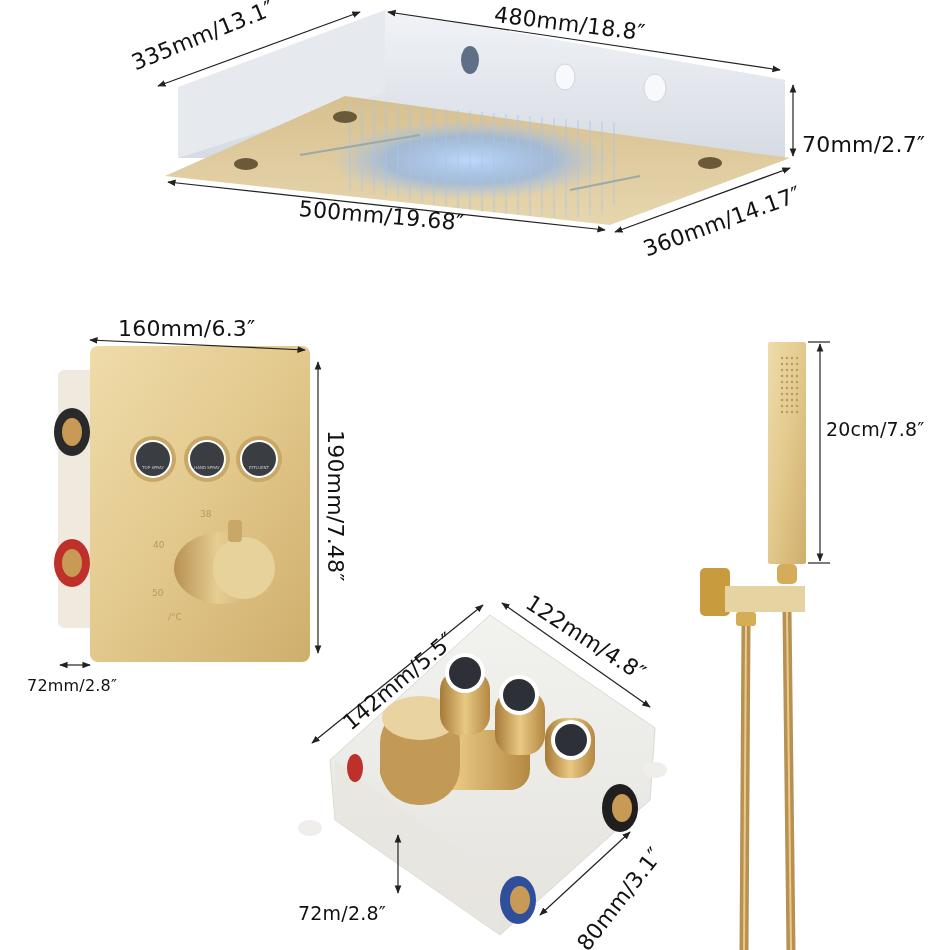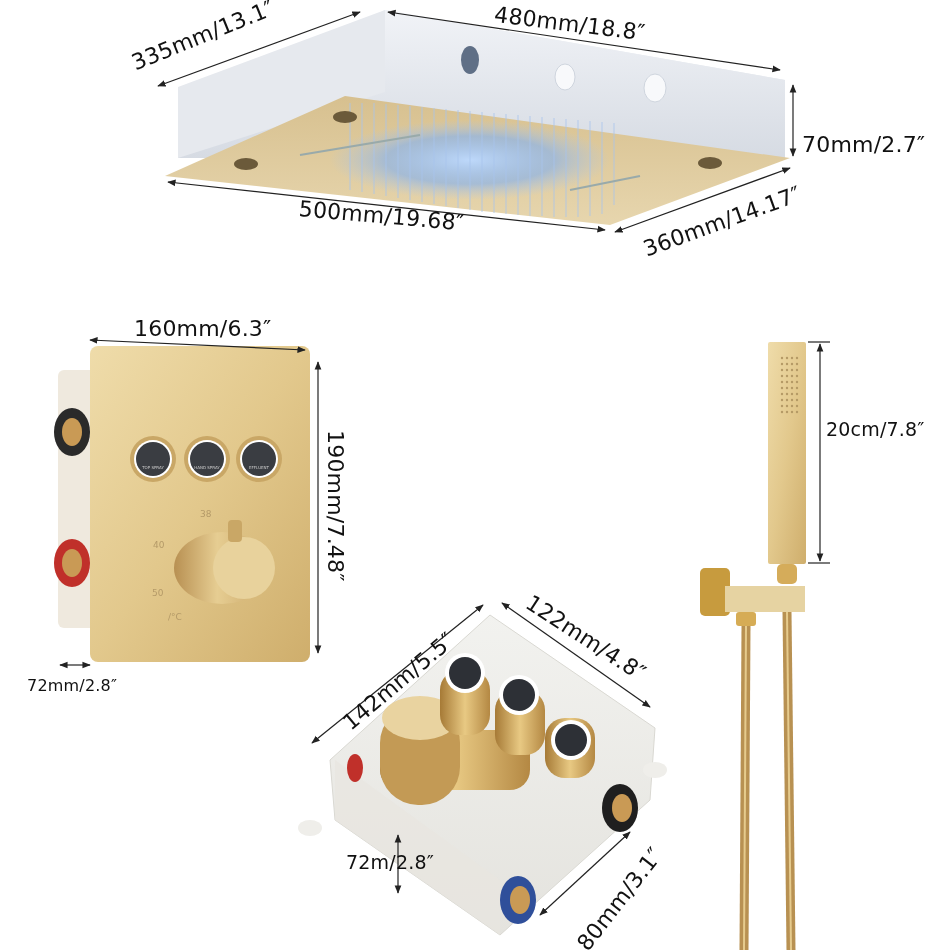--- a/index.html
+++ b/index.html
@@ -256,22 +256,22 @@
 <div class="abs" style="left:137px;top:465px;width:32px;text-align:center;font-size:4px;color:#ccc;">TOP SPRAY</div>
 <div class="abs" style="left:191px;top:465px;width:32px;text-align:center;font-size:4px;color:#ccc;">HAND SPRAY</div>
 <div class="abs" style="left:243px;top:465px;width:32px;text-align:center;font-size:4px;color:#ccc;">EFFLUENT</div>
 
 <div class="dim" style="left:128px;top:52px;transform:rotate(-22deg);transform-origin:left top;">335mm/13.1″</div>
 <div class="dim" style="left:496px;top:2px;transform:rotate(7deg);transform-origin:left top;">480mm/18.8″</div>
 <div class="dim" style="left:802px;top:108px;margin-top:24px;">70mm/2.7″</div>
 <div class="dim" style="left:300px;top:196px;transform:rotate(5deg);transform-origin:left top;">500mm/19.68″</div>
 <div class="dim" style="left:640px;top:238px;transform:rotate(-20deg);transform-origin:left top;">360mm/14.17″</div>
 
-<div class="dim" style="left:134px;top:316px;">160mm/6.3″</div>
+<div class="dim" style="left:118px;top:316px;">160mm/6.3″</div>
 <div class="dim" style="left:348px;top:430px;transform:rotate(90deg);transform-origin:left top;">190mm/7.48″</div>
 <div class="dim small" style="left:27px;top:676px;">72mm/2.8″</div>
 
 <div class="dim" style="left:338px;top:716px;transform:rotate(-40deg);transform-origin:left top;">142mm/5.5″</div>
 <div class="dim" style="left:535px;top:590px;transform:rotate(33deg);transform-origin:left top;">122mm/4.8″</div>
-<div class="dim med" style="left:298px;top:851px;margin-left:48px;">72m/2.8″</div>
+<div class="dim med" style="left:298px;top:902px;">72m/2.8″</div>
 <div class="dim" style="left:572px;top:940px;transform:rotate(-52deg);transform-origin:left top;">80mm/3.1″</div>
 
 <div class="dim med" style="left:826px;top:418px;">20cm/7.8″</div>
 
 </body></html>

